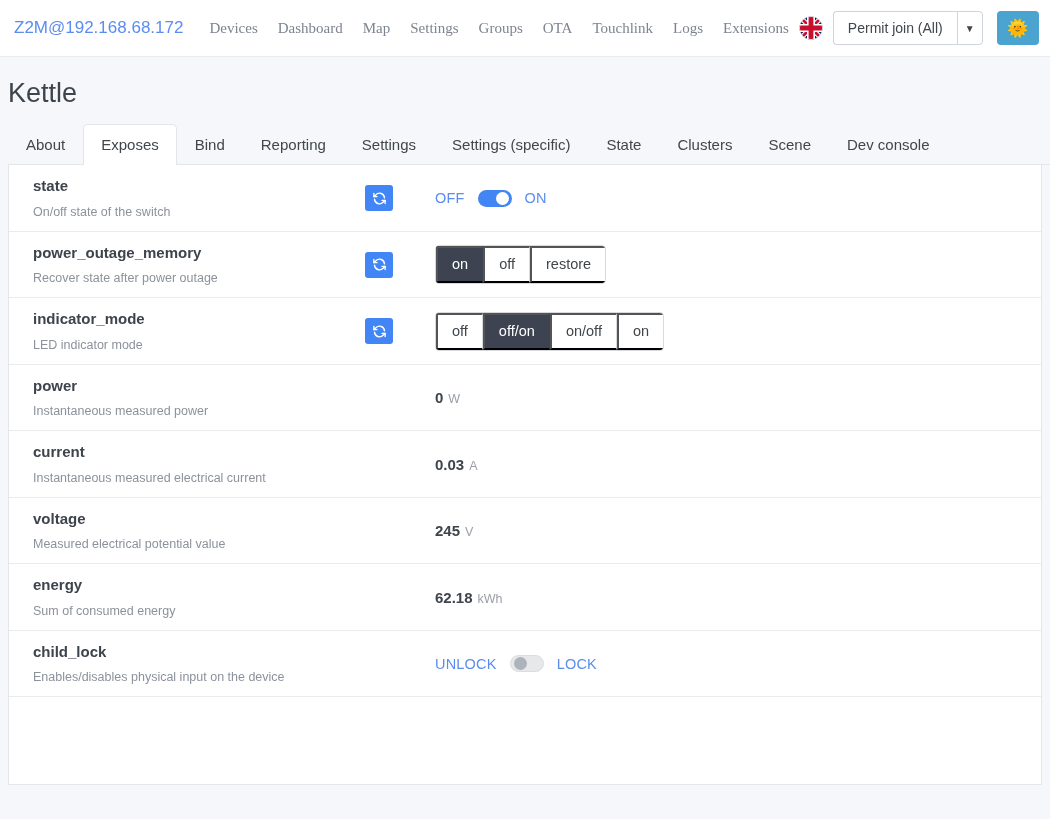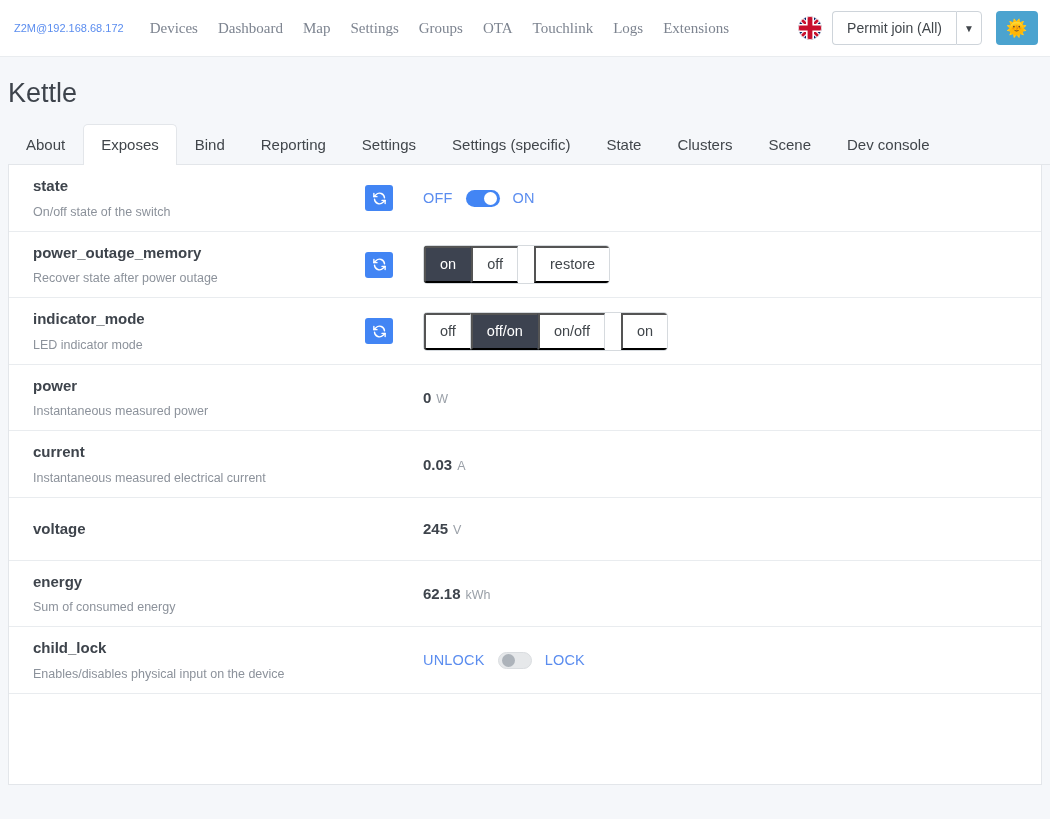--- a/index.html
+++ b/index.html
@@ -15,21 +15,21 @@
   .navbar {
     height: 57px;
     background: #ffffff;
     display: flex;
     align-items: center;
     padding: 0 12px 0 14px;
     border-bottom: 1px solid #e9ecef;
   }
   .brand {
     color: #5b8def;
-    font-size: 11px;
+    font-size: 17px;
     text-decoration: none;
     white-space: nowrap;
     margin-right: 16px;
   }
   .nav-links {
     display: flex;
     align-items: center;
     gap: 0px;
     flex: 1;
   }
@@ -159,21 +159,21 @@
   .row-desc {
     font-size: 12.5px;
     color: #8c929b;
     margin-top: 7px;
     line-height: 1.3;
   }
 
   .row-control {
     display: flex;
     align-items: center;
-    gap: 4px;
+    gap: 16px;
     flex: 1;
   }
 
   
   .refresh-btn {
     width: 28px; height: 26px;
     background: #4285f4;
     border: none;
     border-radius: 3px;
     display: flex;
@@ -226,21 +226,21 @@
   .seg {
     font-size: 14.5px;
     padding: 7px 14px 8px 14px;
     background: #ffffff;
     color: #41464b;
     border-right: 1px solid #d6dade;
     cursor: pointer;
     line-height: 1.25;
     white-space: nowrap;
   }
-  .seg:last-child { border-right: none; margin-left: 16px; }
+  .seg:last-child { border-right: none; }
   .seg.active {
     background: #3d4350;
     color: #ffffff;
     border-right-color: #3d4350;
   }
 
   
   .value-wrap {
     display: flex;
     align-items: baseline;
@@ -405,20 +405,21 @@
           <span class="spacer-refresh"></span>
           <div class="value-wrap">
             <span class="value-num">0.03</span>
             <span class="value-unit">A</span>
           </div>
         </div>
       </div>
       <div class="row">
         <div class="row-label">
           <div class="row-name">voltage</div>
+          <div class="row-desc">Measured electrical potential value</div>
         </div>
         <div class="row-control">
           <span class="spacer-refresh"></span>
           <div class="value-wrap">
             <span class="value-num">245</span>
             <span class="value-unit">V</span>
           </div>
         </div>
       </div>
       <div class="row">

